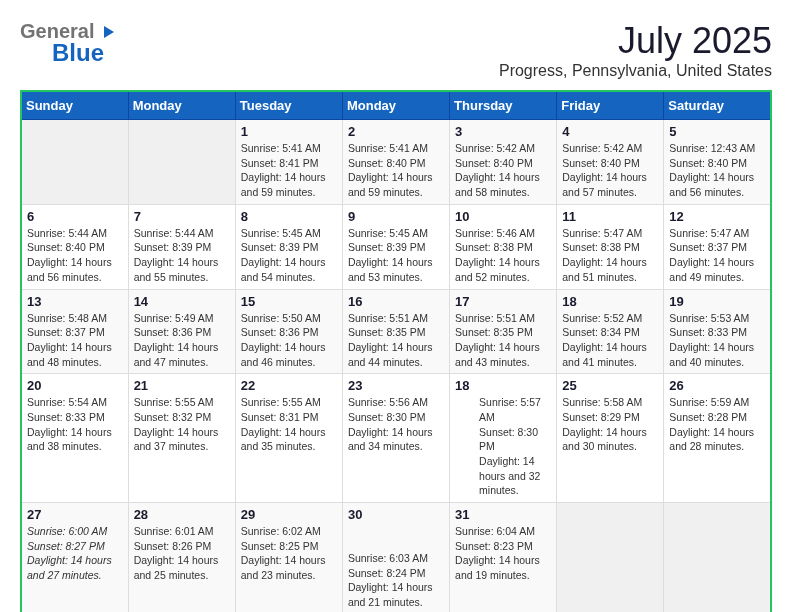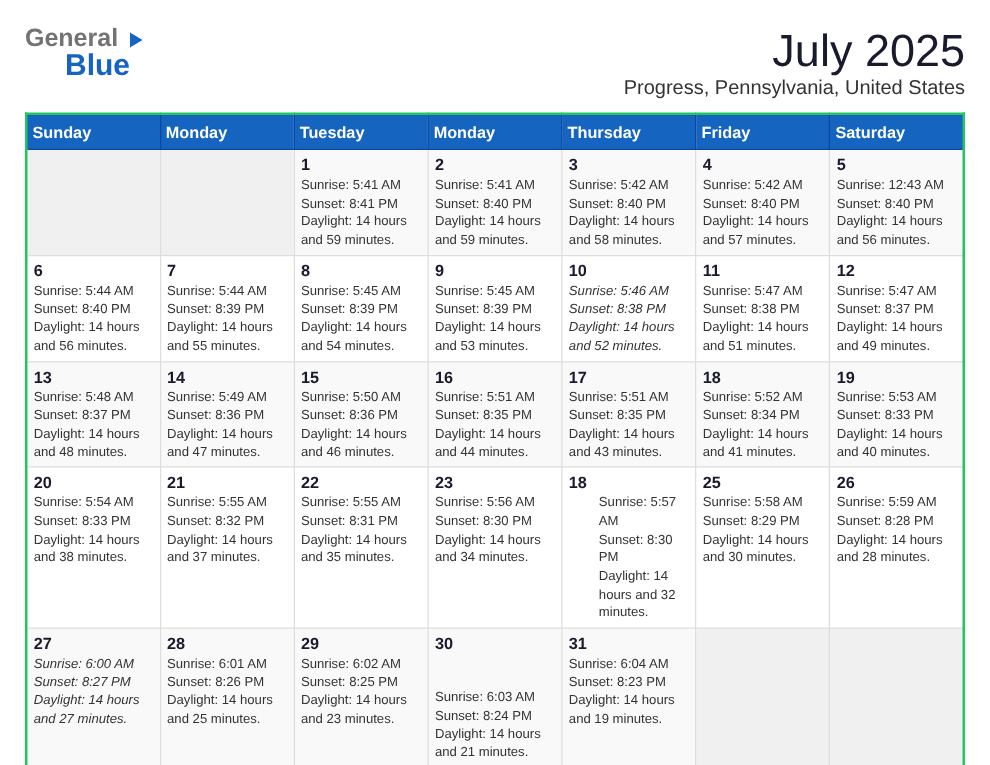--- a/index.html
+++ b/index.html
@@ -164,21 +164,21 @@
 Daylight: 14 hours and 54 minutes.</div>
         </td>
         <td>
           <span class="day-number">9</span>
           <div class="day-info" style="white-space: pre-line;">Sunrise: 5:45 AM
 Sunset: 8:39 PM
 Daylight: 14 hours and 53 minutes.</div>
         </td>
         <td>
           <span class="day-number">10</span>
-          <div class="day-info" style="white-space: pre-line; font-style: italic;">Sunrise: 5:46 AM
+          <div class="day-info" style="white-space: pre-line;">Sunrise: 5:46 AM
 Sunset: 8:38 PM
 Daylight: 14 hours and 52 minutes.</div>
         </td>
         <td>
           <span class="day-number">11</span>
           <div class="day-info" style="white-space: pre-line;">Sunrise: 5:47 AM
 Sunset: 8:38 PM
 Daylight: 14 hours and 51 minutes.</div>
         </td>
         <td>

